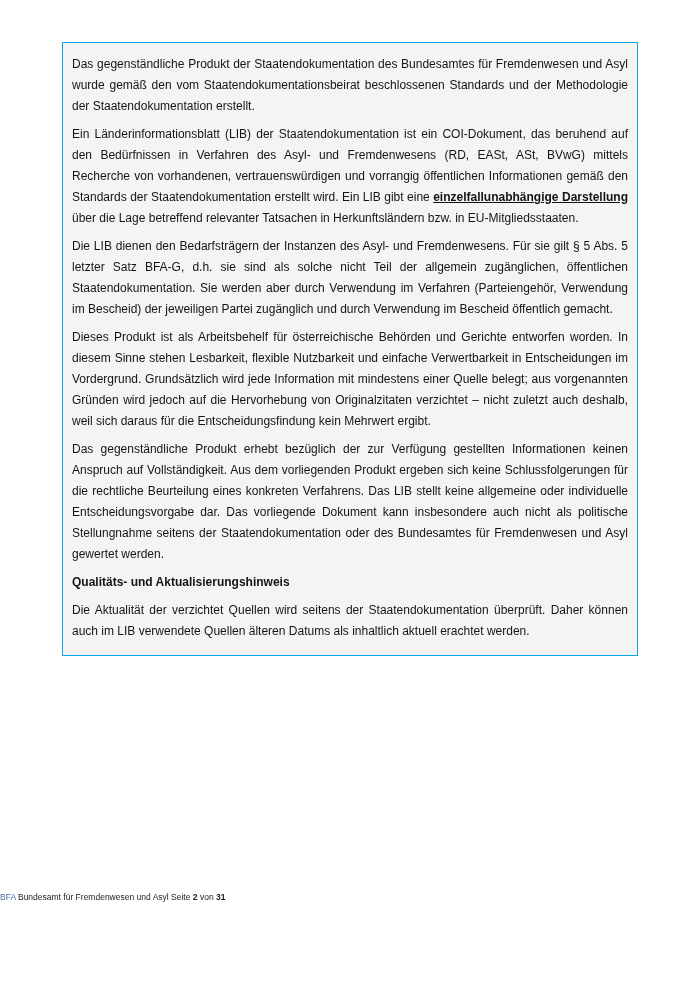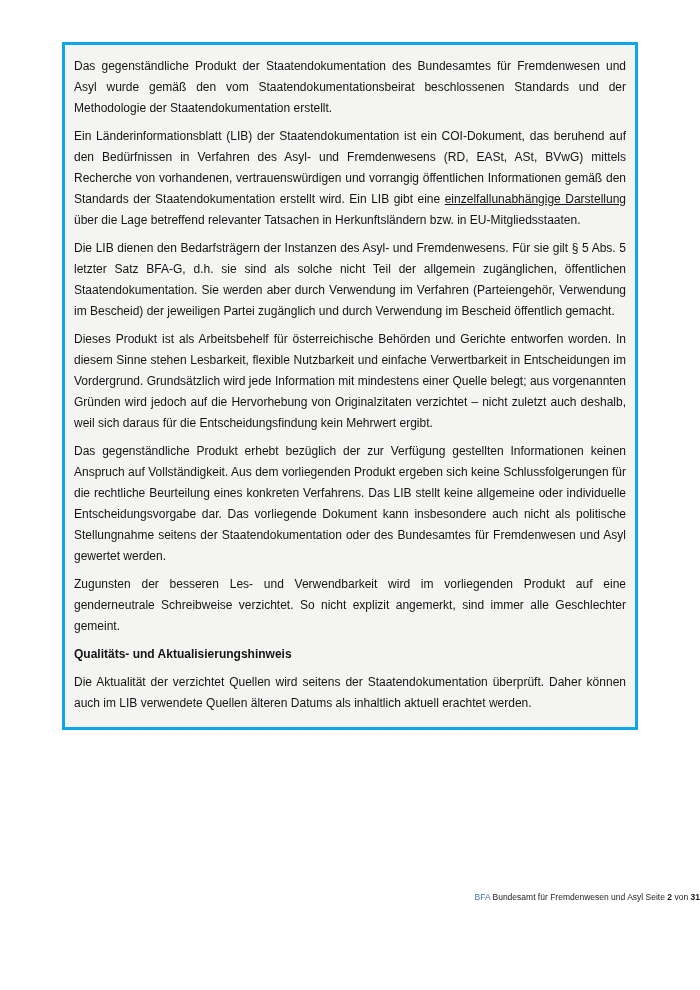--- a/index.html
+++ b/index.html
@@ -18,43 +18,43 @@
     background: #ffffff;
     overflow: hidden;
   }
   .content-box {
     position: absolute;
     left: 62px;
     top: 42px;
     width: 576px;
     box-sizing: border-box;
     background: #f4f4f2;
-    border: 3px solid #0ea5e9;
+    border: 1px solid #0ea5e9;
     padding: 4px 9px 6px 9px;
   }
   .content-box p {
     margin: 7px 0;
     font-size: 12px;
     line-height: 21px;
     text-align: justify;
     color: #141414;
   }
   .content-box p.heading {
     font-weight: bold;
   }
   .emph {
-    font-weight: normal;
+    font-weight: bold;
     text-decoration: underline;
   }
   .footer {
     position: absolute;
     top: 892px;
     left: 0;
     width: 700px;
-    text-align: right;
+    text-align: left;
     font-size: 8.5px;
     color: #1c1c1c;
   }
   .footer .brand { color: #4a6fa8; }
   .footer .b { font-weight: bold; }
 </style>
 </head>
 <body>
 
 <div class="page">
@@ -64,21 +64,20 @@
     <p>Das gegenständliche Produkt der Staatendokumentation des Bundesamtes für Fremdenwesen und Asyl wurde gemäß den vom Staatendokumentationsbeirat beschlossenen Standards und der Methodologie der Staatendokumentation erstellt.</p>
 
     <p><span>Ein Länderinformationsblatt (LIB) der Staatendokumentation ist ein COI-Dokument, das beruhend auf den Bedürfnissen in Verfahren des Asyl- und Fremdenwesens (RD, EASt, ASt, BVwG) mittels Recherche von vorhandenen, vertrauenswürdigen und vorrangig öffentlichen Informationen gemäß den Standards der Staatendokumentation erstellt wird. Ein LIB gibt eine </span><span class="emph">einzelfallunabhängige Darstellung</span><span> über die Lage betreffend relevanter Tatsachen in Herkunftsländern bzw. in EU-Mitgliedsstaaten.</span></p>
 
     <p>Die LIB dienen den Bedarfsträgern der Instanzen des Asyl- und Fremdenwesens. Für sie gilt § 5 Abs. 5 letzter Satz BFA-G, d.h. sie sind als solche nicht Teil der allgemein zugänglichen, öffentlichen Staatendokumentation. Sie werden aber durch Verwendung im Verfahren (Parteiengehör, Verwendung im Bescheid) der jeweiligen Partei zugänglich und durch Verwendung im Bescheid öffentlich gemacht.</p>
 
     <p>Dieses Produkt ist als Arbeitsbehelf für österreichische Behörden und Gerichte entworfen worden. In diesem Sinne stehen Lesbarkeit, flexible Nutzbarkeit und einfache Verwertbarkeit in Entscheidungen im Vordergrund. Grundsätzlich wird jede Information mit mindestens einer Quelle belegt; aus vorgenannten Gründen wird jedoch auf die Hervorhebung von Originalzitaten verzichtet – nicht zuletzt auch deshalb, weil sich daraus für die Entscheidungsfindung kein Mehrwert ergibt.</p>
 
     <p>Das gegenständliche Produkt erhebt bezüglich der zur Verfügung gestellten Informationen keinen Anspruch auf Vollständigkeit. Aus dem vorliegenden Produkt ergeben sich keine Schlussfolgerungen für die rechtliche Beurteilung eines konkreten Verfahrens. Das LIB stellt keine allgemeine oder individuelle Entscheidungsvorgabe dar. Das vorliegende Dokument kann insbesondere auch nicht als politische Stellungnahme seitens der Staatendokumentation oder des Bundesamtes für Fremdenwesen und Asyl gewertet werden.</p>
 
-    <p>Zugunsten der besseren Les- und Verwendbarkeit wird im vorliegenden Produkt auf eine genderneutrale Schreibweise verzichtet. So nicht explizit angemerkt, sind immer alle Geschlechter gemeint.</p>
 
     <p class="heading">Qualitäts- und Aktualisierungshinweis</p>
 
 
     <p>Die Aktualität der verzichtet Quellen wird seitens der Staatendokumentation überprüft. Daher können auch im LIB verwendete Quellen älteren Datums als inhaltlich aktuell erachtet werden.</p>
 
   </div>
 
   <div class="footer"><span class="brand">BFA</span> <span>Bundesamt für Fremdenwesen und Asyl Seite</span> <span class="b">2</span> <span>von</span> <span class="b">31</span></div>
 

